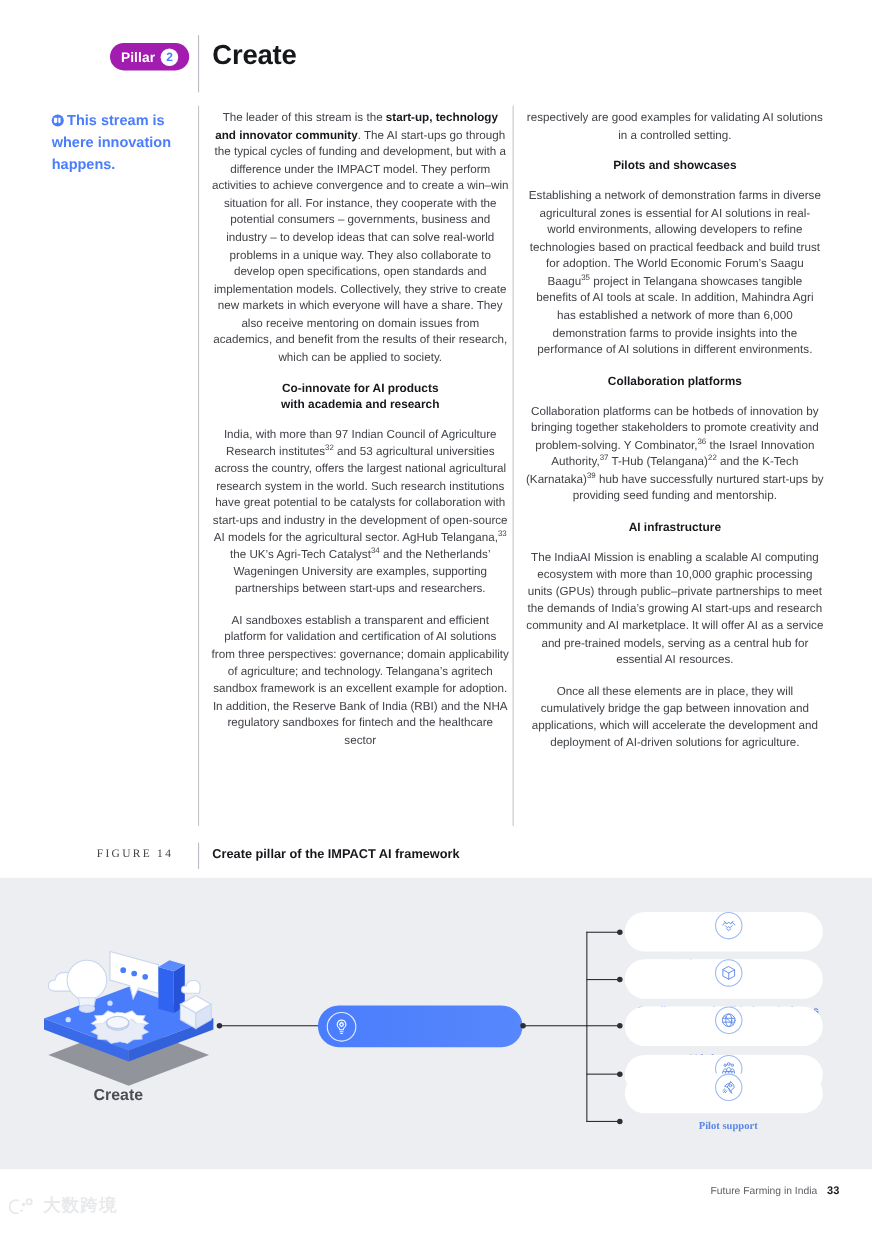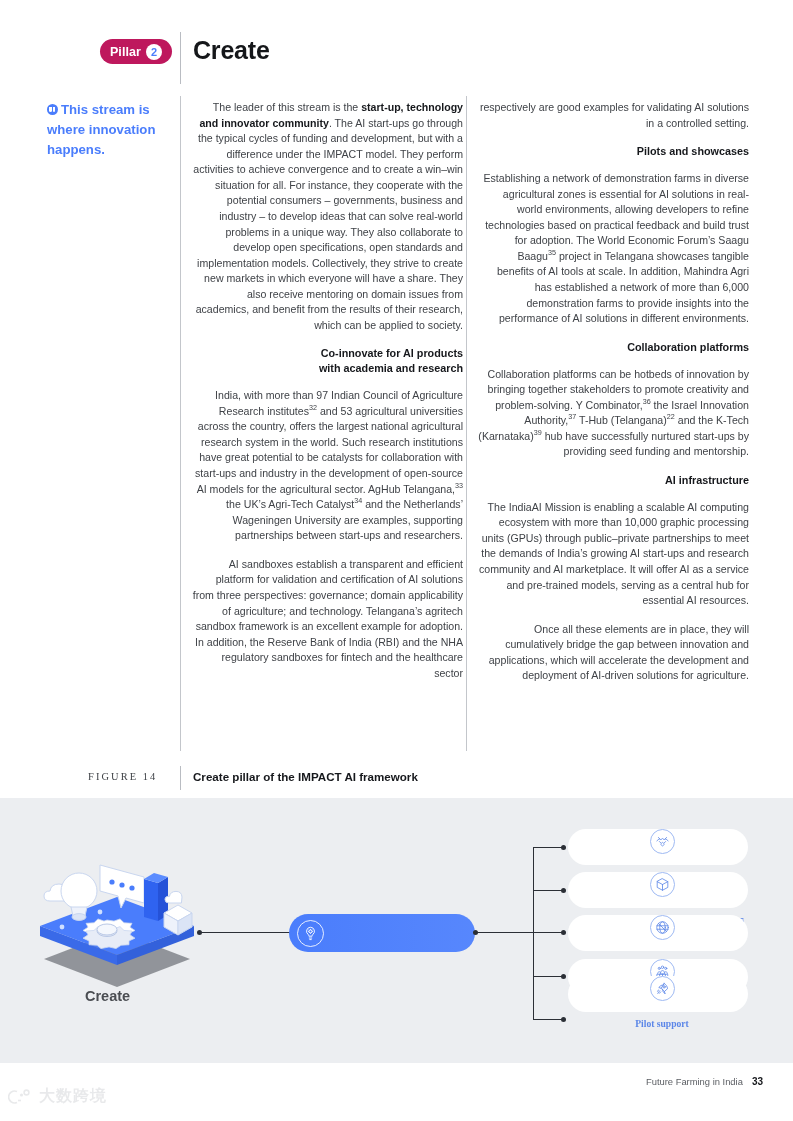--- a/index.html
+++ b/index.html
@@ -8,21 +8,21 @@
     background: #ffffff;
     font-family: "Liberation Sans", sans-serif;
     -webkit-font-smoothing: antialiased;
   }
   .page { position: relative; width: 793px; height: 1121px; overflow: hidden; background:#fff; }
 
   
   .pillar-badge {
     position: absolute; left: 100px; top: 39px;
     width: 72px; height: 25px;
-    background: #be185d; border-radius: 13px;
+    background: #a21caf; border-radius: 13px;
     display: flex; align-items: center; justify-content: center; gap: 5px;
   }
   .pillar-badge .pb-label { color:#fff; font-size: 12.5px; font-weight: 700; letter-spacing: .1px; }
   .pillar-badge .pb-num {
     width: 16px; height: 16px; border-radius: 50%;
     background: #ffffff; color: #4a7dfc;
     font-size: 11px; font-weight: 700;
     display:flex; align-items:center; justify-content:center;
   }
 
@@ -55,21 +55,21 @@
   
   .col-rule {
     position: absolute; top: 96px; width: 1px; height: 655px; background: #c3c6cb;
   }
   .col-rule.r1 { left: 180px; }
   .col-rule.r2 { left: 466px; }
 
   .col {
     position: absolute; top: 100px; width: 271px;
     font-size: 10.6px; line-height: 1.47; color: #3f4247;
-    text-align: right;
+    text-align: center;
   }
   .col.c1 { left: 192px; }
   .col.c2 { left: 478px; }
 
   .col p { margin: 0 0 13px 0; }
   .col h3 {
     font-size: 10.8px; font-weight: 700; color: #16181c;
     line-height: 1.38; margin: 0 0 12px 0;
   }
   .col b { font-weight: 700; color: #16181c; }

